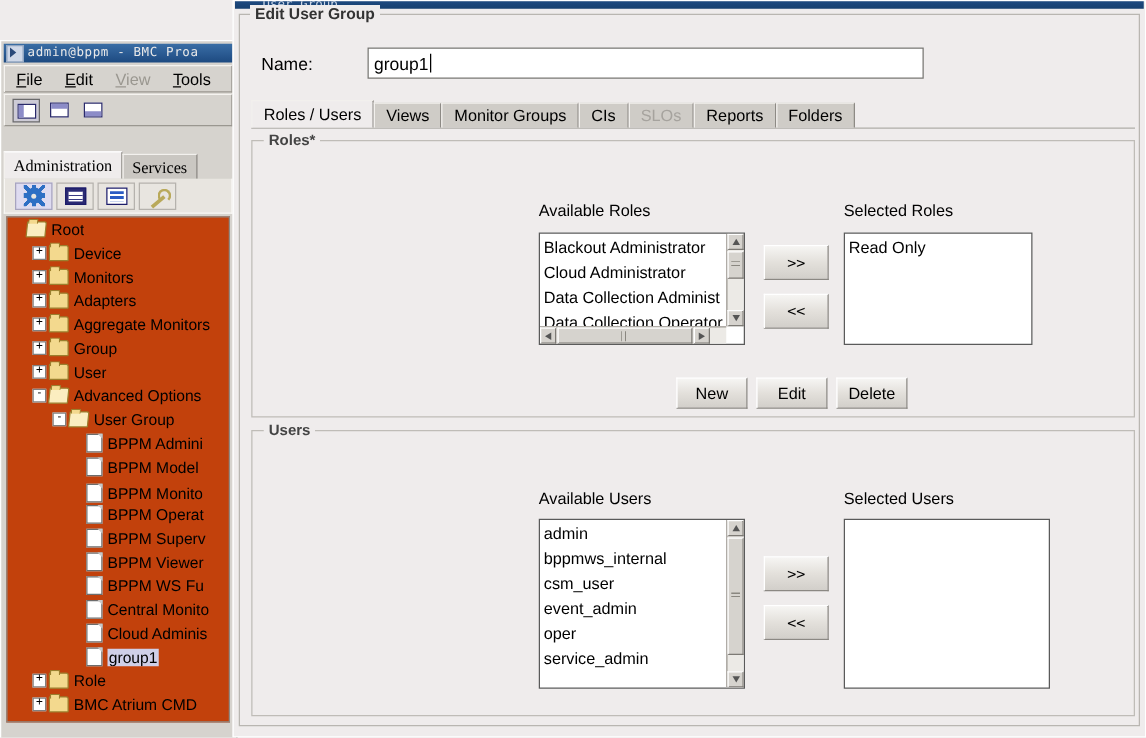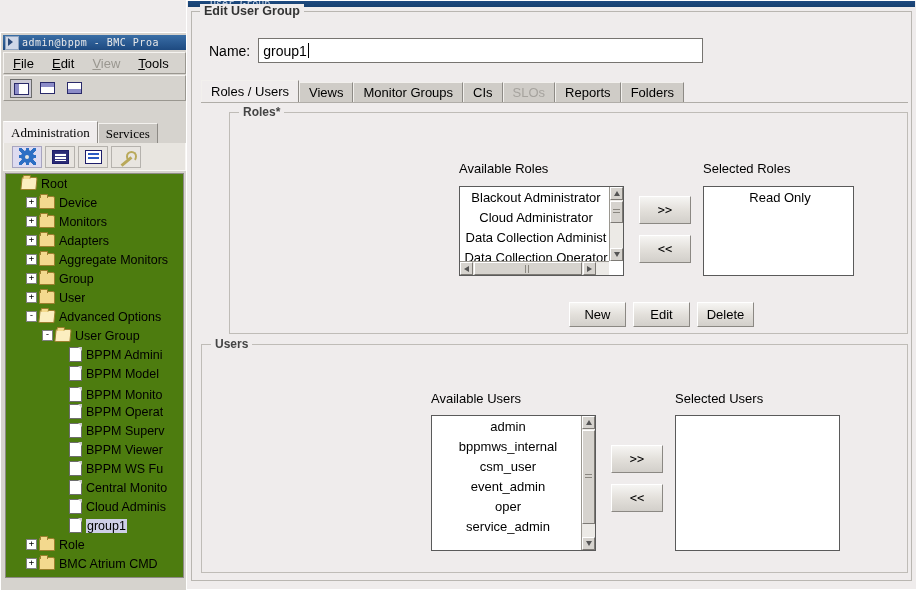--- a/index.html
+++ b/index.html
@@ -105,21 +105,21 @@
      background-image:repeating-linear-gradient(180deg,#3b3b84 0 1px,#fff 1px 3px);}
   .winglyph.b:after{content:"";position:absolute;left:2px;top:2px;right:2px;bottom:2px;
      background-image:repeating-linear-gradient(180deg,#2b5bc4 0 2px,#fff 2px 4px);}
   .wrench{width:15px;height:14px;position:relative;}
   .wrench:before{content:"";position:absolute;left:1px;top:10px;width:13px;height:3px;background:#b9a95a;transform:rotate(-40deg);}
   .wrench:after{content:"";position:absolute;left:7px;top:1px;width:7px;height:7px;border:2px solid #b9a95a;border-radius:50%;border-bottom-color:transparent;}
 
   
   .tree{
     position:absolute;left:4px;top:140px;width:179px;height:405px;
-    background:#4d7c0f;border:1px solid #8d8a85;box-sizing:border-box;
+    background:#c2410c;border:1px solid #8d8a85;box-sizing:border-box;
     overflow:hidden;
   }
   .tnode{height:19px;display:flex;align-items:center;white-space:nowrap;font-size:12.5px;}
   .expander{
     width:9px;height:9px;border:1px solid #808080;background:#fff;
     font-size:9px;line-height:7px;text-align:center;color:#000;margin-right:2px;flex:0 0 9px;
     font-family:"DejaVu Sans Mono",monospace;
   }
   .expander.blank{border:none;background:transparent;}
   .folder{
@@ -166,21 +166,21 @@
   .group-outer{
     position:absolute;left:0;top:3px;right:0;bottom:0;
     border:1px solid #b9b6b1;box-sizing:border-box;
   }
   .group-outer-legend{
     position:absolute;left:8px;top:-8px;background:#efecec;padding:0 4px;
     font-size:12.5px;font-weight:bold;color:#333;white-space:nowrap;
   }
 
   .name-row{
-    position:absolute;left:18px;top:30px;display:flex;align-items:center;
+    position:absolute;left:18px;top:30px;display:flex;align-items:center;gap:36px;
   }
   .name-label{font-size:14px;margin-right:8px;}
   .name-input{
     width:445px;height:25px;background:#ffffff;border:1px solid #767470;
     box-sizing:border-box;display:flex;align-items:center;padding-left:4px;
     font-size:14px;position:relative;
   }
   .caret{display:inline-block;width:1px;height:15px;background:#000;margin-left:1px;}
 
   
@@ -197,29 +197,28 @@
   .dtab.disabled{color:#a6a39e;}
 
   .panel{
     position:absolute;left:10px;right:4px;background:#efecec;
     border:1px solid #bfbcb7;box-sizing:border-box;
   }
   .panel-legend{
     position:absolute;left:9px;top:-8px;background:#efecec;padding:0 4px;
     font-size:12px;font-weight:bold;color:#444;
   }
-  #roles-panel{top:104px;height:222px;margin-left:28px;}
+  #roles-panel{top:104px;height:222px;}
   #users-panel{top:336px;bottom:8px;}
 
   .col-label{position:absolute;font-size:13px;color:#000;white-space:nowrap;}
 
   .listbox{
     position:absolute;background:#ffffff;border:1px solid #5a5a5a;box-sizing:border-box;
     overflow:hidden;
-    text-align:center;
   }
   .lb-items{position:absolute;left:0;top:0;right:14px;bottom:0;overflow:hidden;padding:1px 0 0 3px;}
   .lb-item{height:20px;line-height:20px;font-size:13px;white-space:nowrap;}
 
   .vscroll{
     position:absolute;right:0;top:0;width:14px;bottom:0;background:#eceae6;
     border-left:1px solid #9a9790;box-sizing:border-box;
   }
   .sb-arrow{
     position:absolute;left:0;width:13px;height:13px;background:#d6d3ce;

